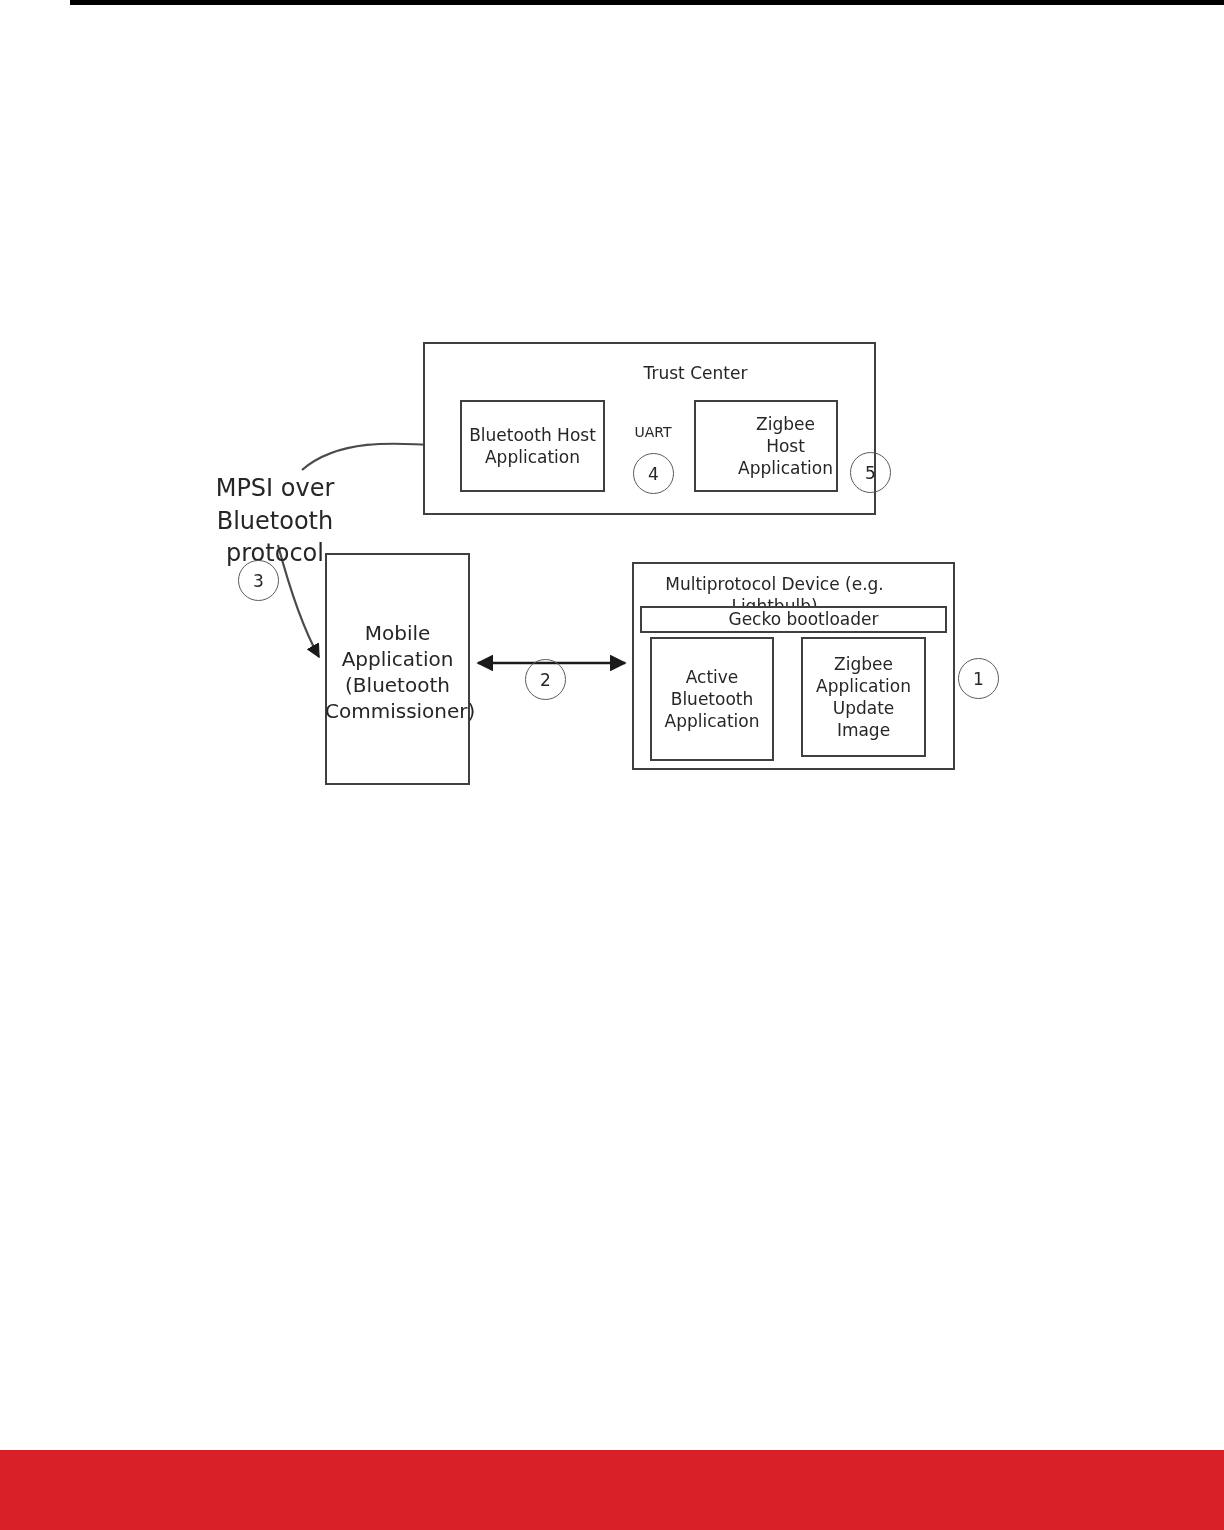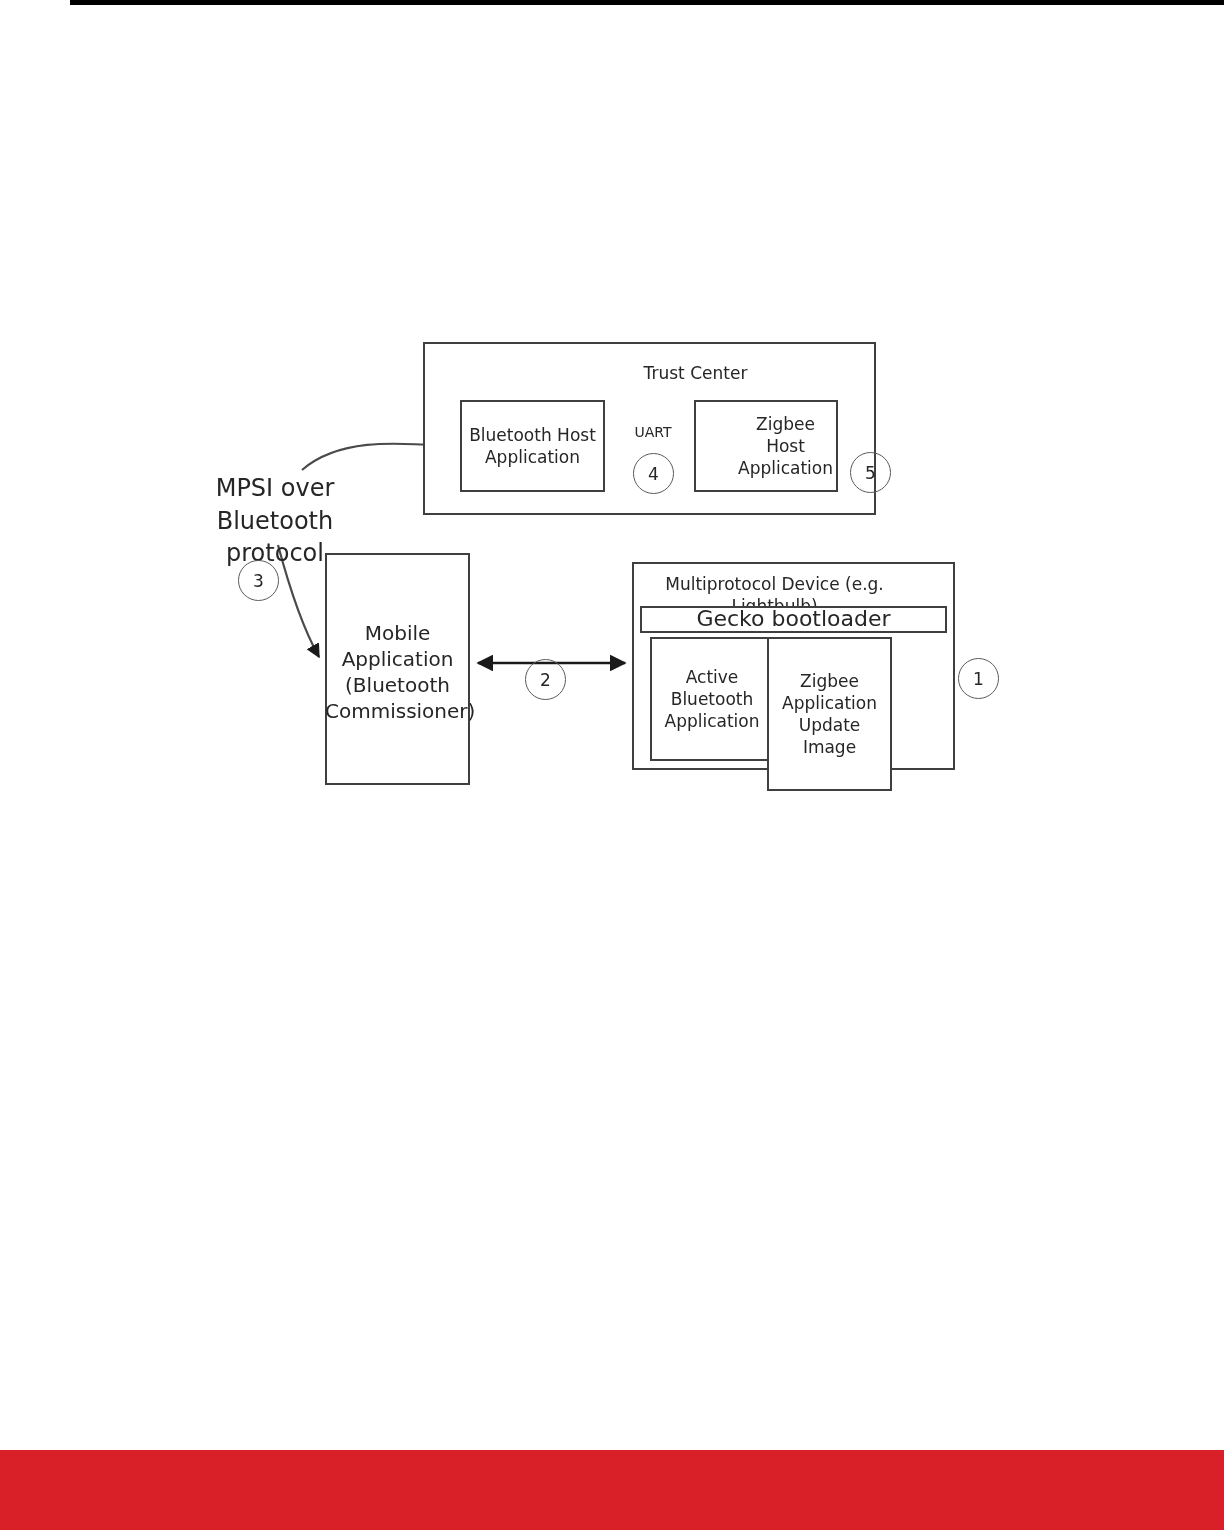--- a/index.html
+++ b/index.html
@@ -133,33 +133,33 @@
     width: 285px;
     font-size: 17px;
   }
   #gecko-bootloader-box {
     left: 640px;
     top: 606px;
     width: 307px;
     height: 27px;
     border-width: 2px;
   }
-  #gecko-bootloader-box .centered-label { font-size: 22px; }
+  #gecko-bootloader-box .centered-label { font-size: 17px; margin-left: 10px; }
 
   #active-bluetooth-application-box {
     left: 650px;
     top: 637px;
     width: 124px;
     height: 124px;
   }
   #zigbee-application-update-image-box {
-    left: 767px;
+    left: 801px;
     top: 637px;
     width: 125px;
-    height: 154px;
+    height: 120px;
   }
 
   
   .step-marker {
     position: absolute;
     box-sizing: border-box;
     border: 1.6px solid #5a5a5a;
     border-radius: 50%;
     background: transparent;
     color: #262626;

